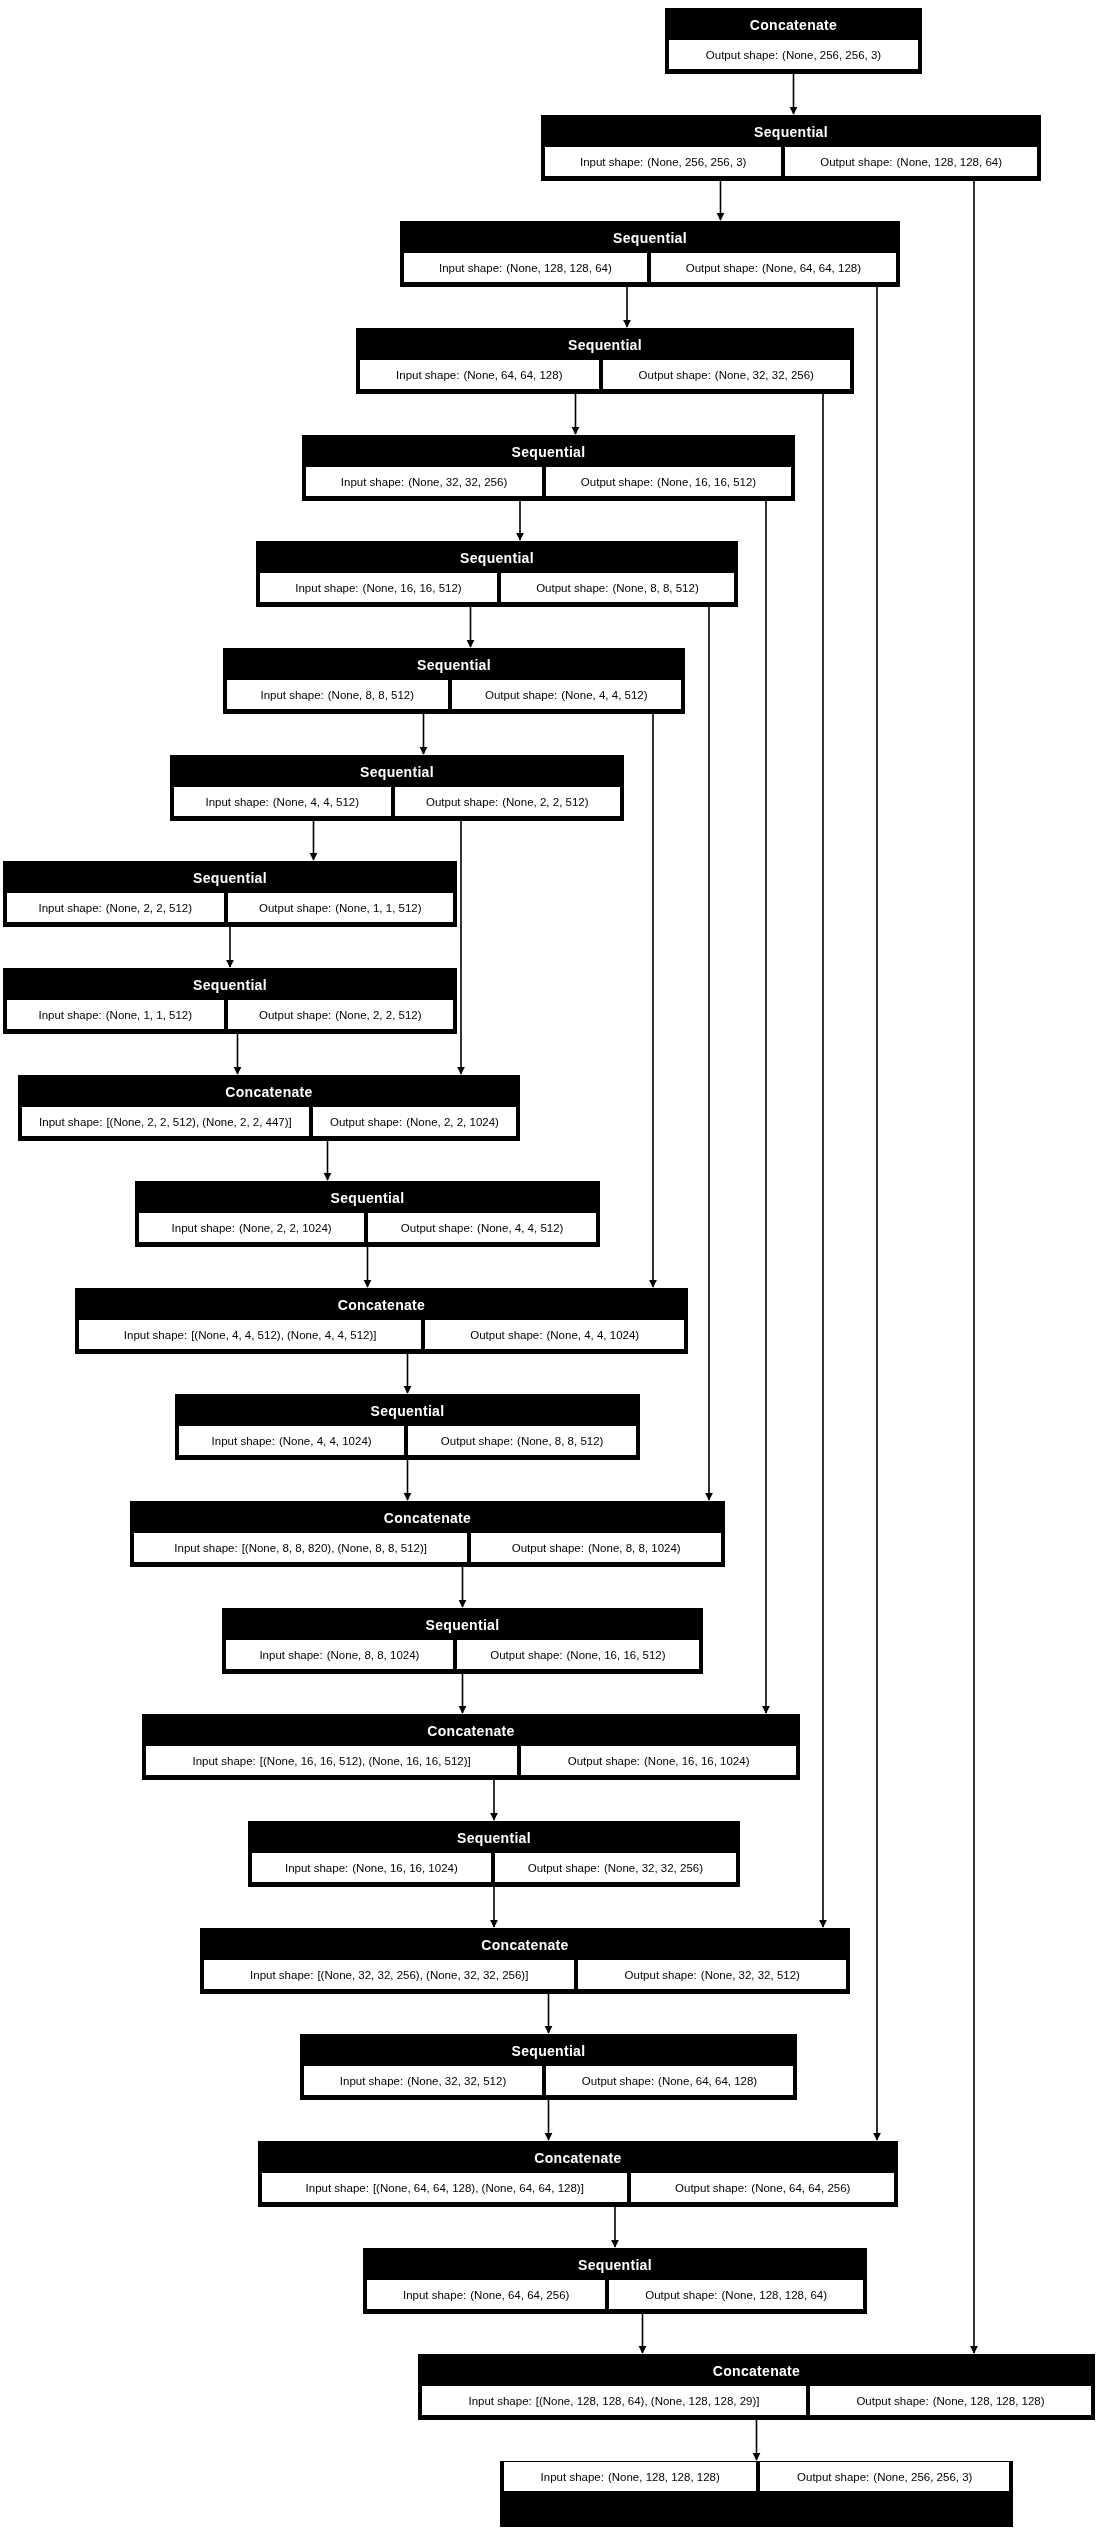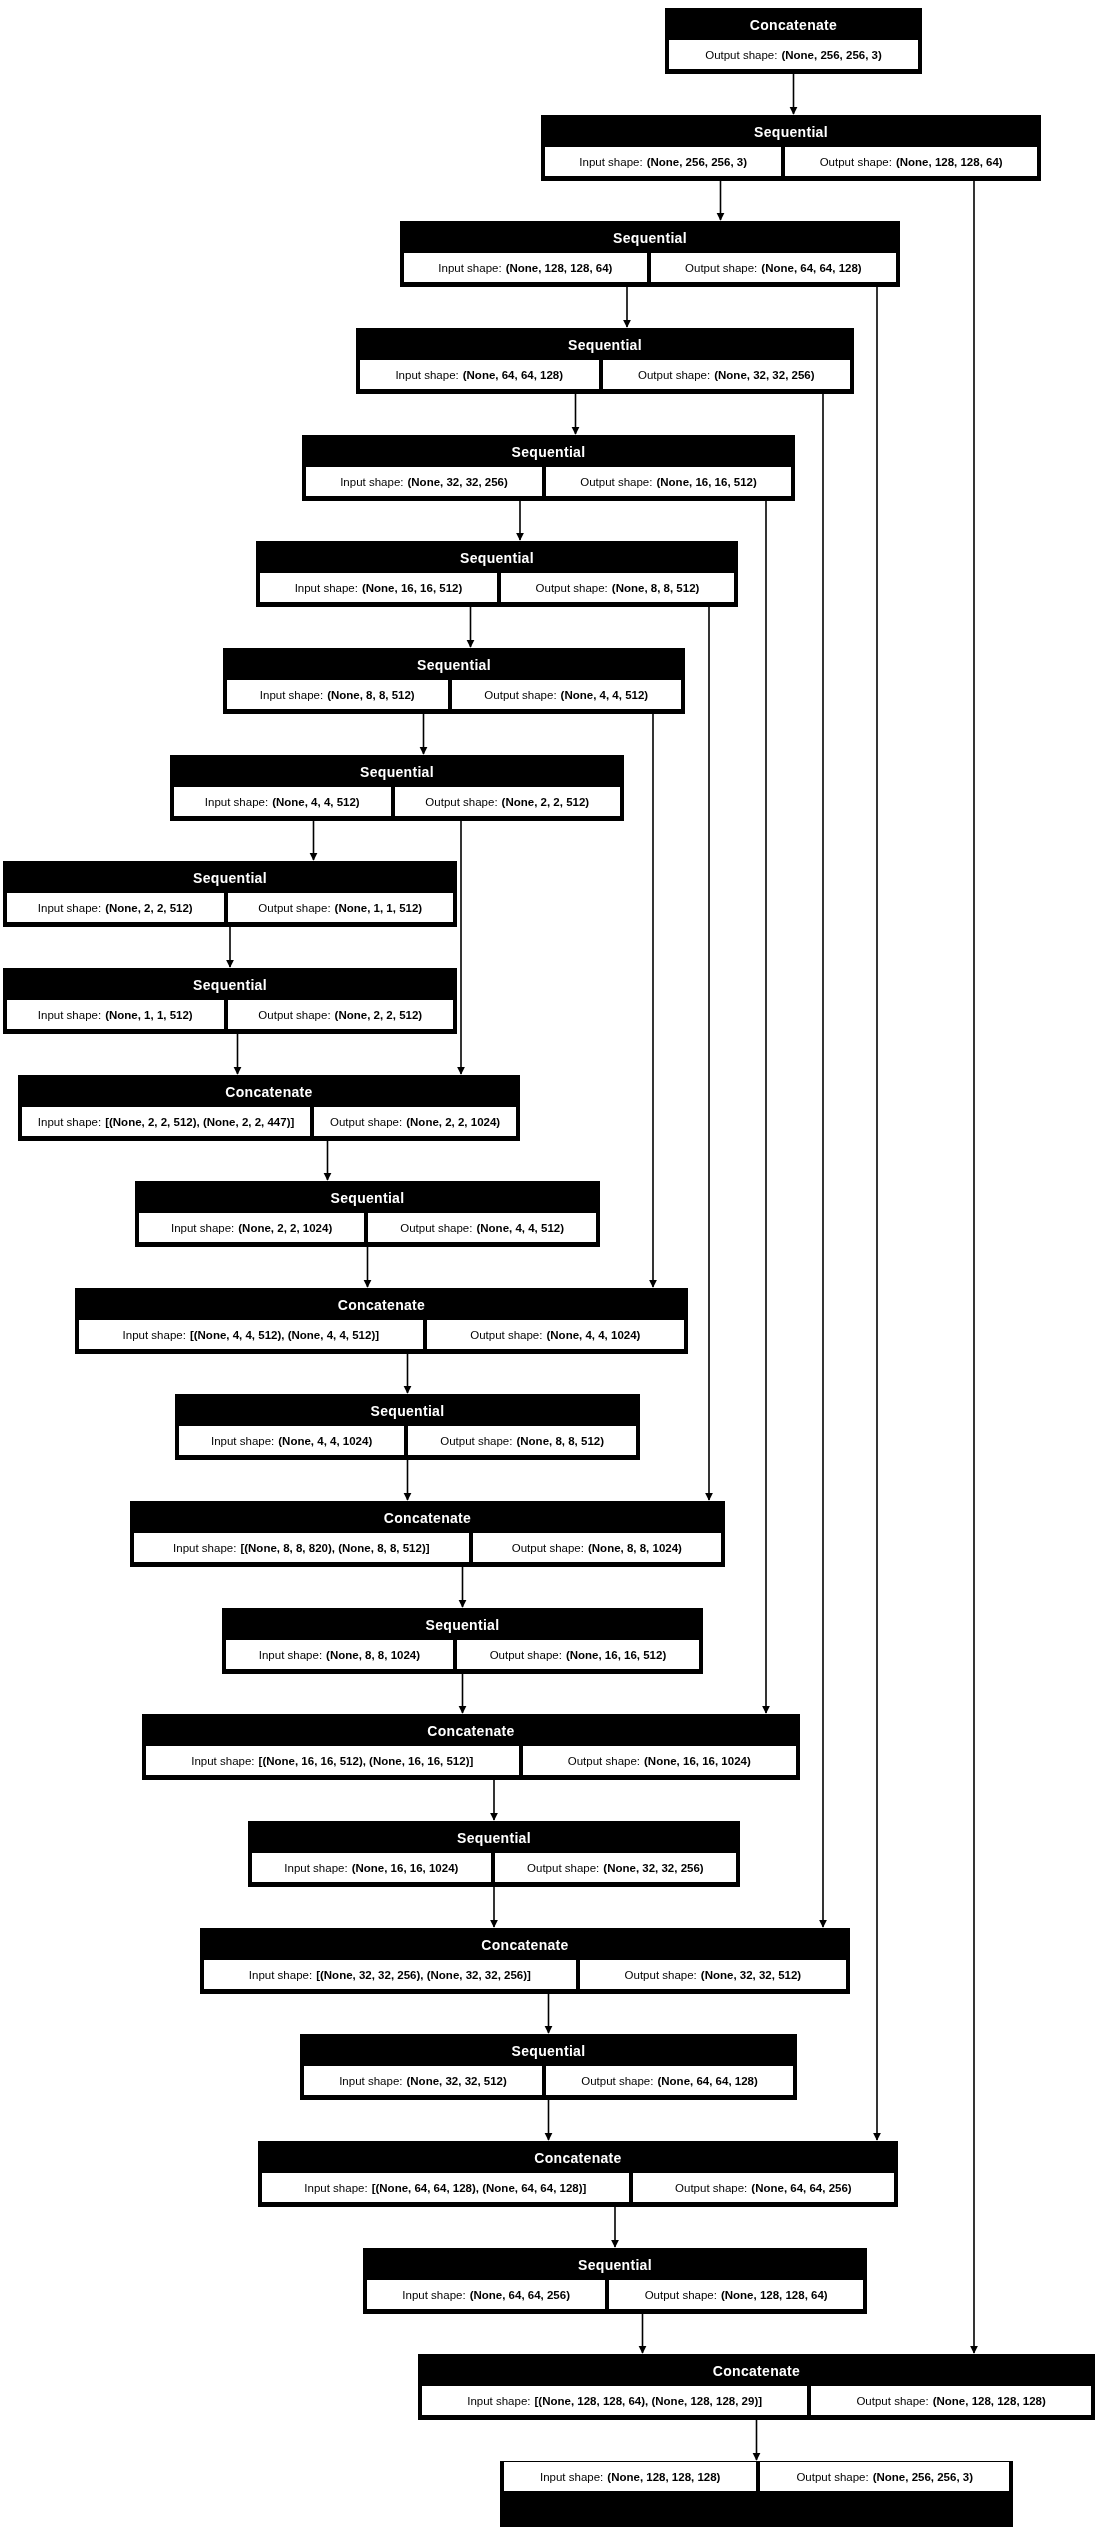--- a/index.html
+++ b/index.html
@@ -21,21 +21,21 @@
     text-align:center;height:31px;line-height:32px;padding:0 12px;
     letter-spacing:0.3px;
   }
   .node-body{display:flex;gap:4px;padding:0 3px 3px 3px;height:29px;}
   .cell{
     background:#ffffff;color:#000000;
     font-size:11.5px;white-space:nowrap;
     display:flex;align-items:center;justify-content:center;
     padding:0 7px;flex:1 1 auto;
   }
-  .cell b{margin-left:4px;font-weight:bold;}
+  .cell b{margin-left:4px;font-weight:normal;}
 </style>
 </head>
 <body>
 
 <div id="canvas">
   <svg id="edges" width="1101" height="2535" viewBox="0 0 1101 2535" xmlns="http://www.w3.org/2000/svg">
     <defs>
       <marker id="arrow" markerWidth="9" markerHeight="9" refX="7.2" refY="4" orient="auto" markerUnits="userSpaceOnUse">
         <path d="M0,0 L8,4 L0,8 z" fill="#000000"></path>
       </marker>

